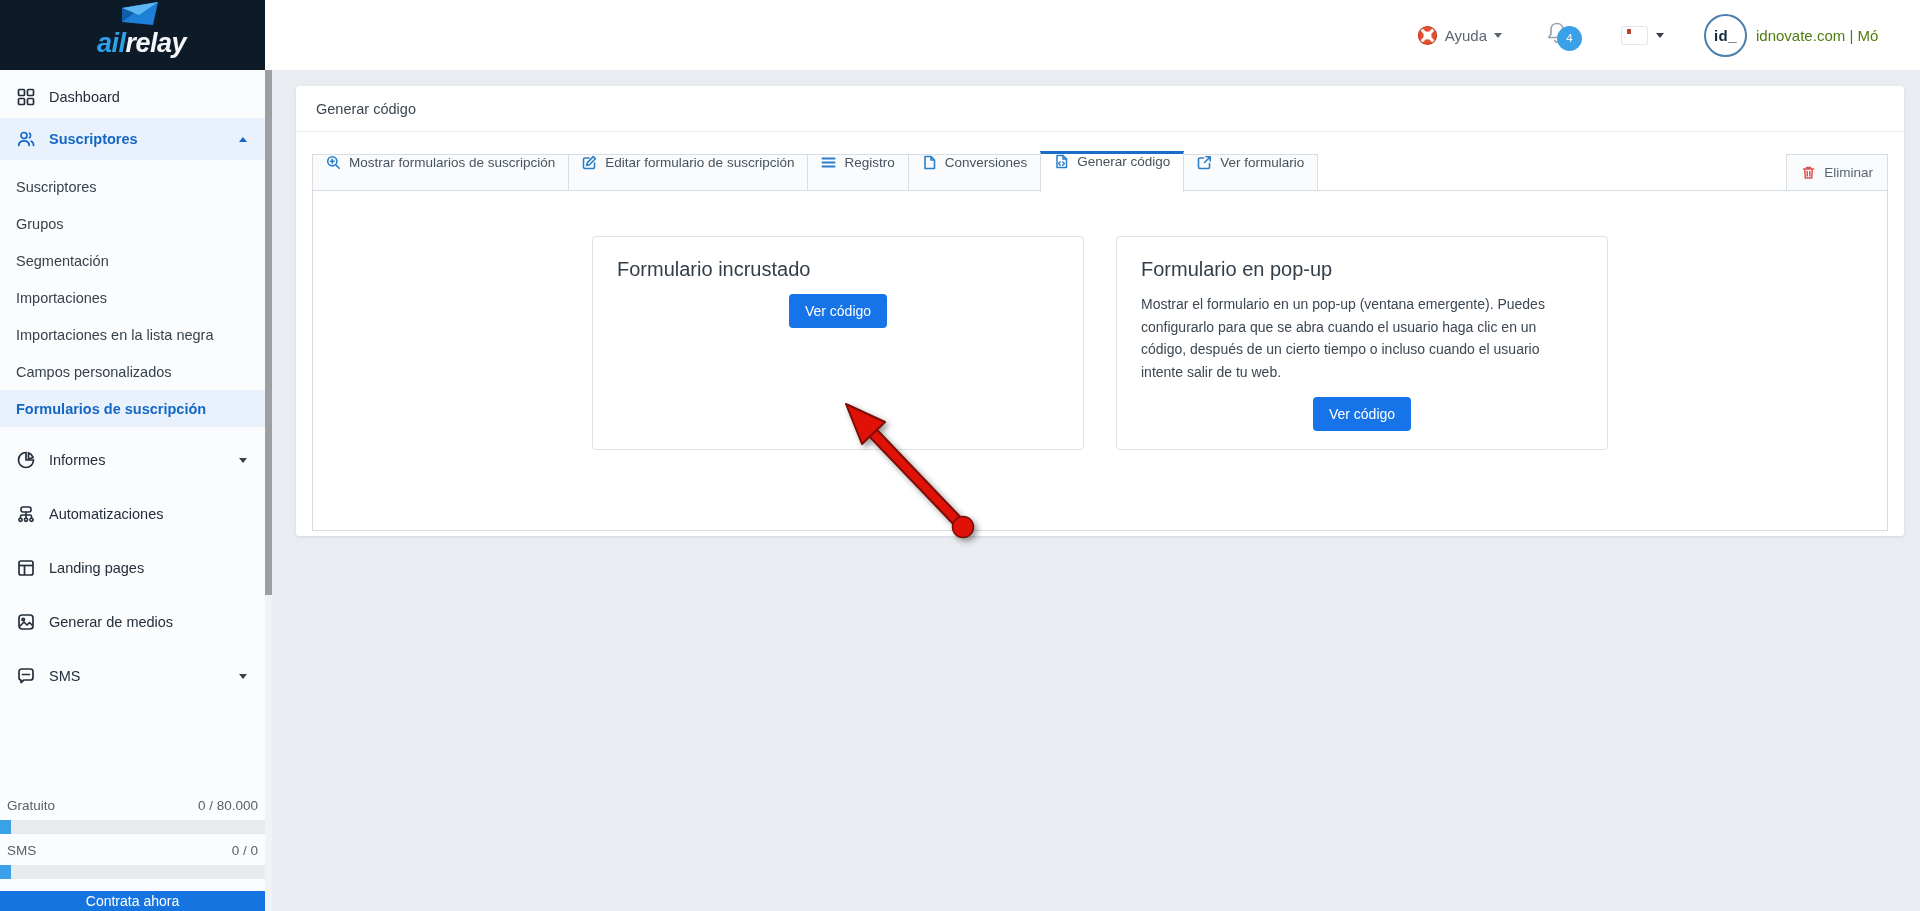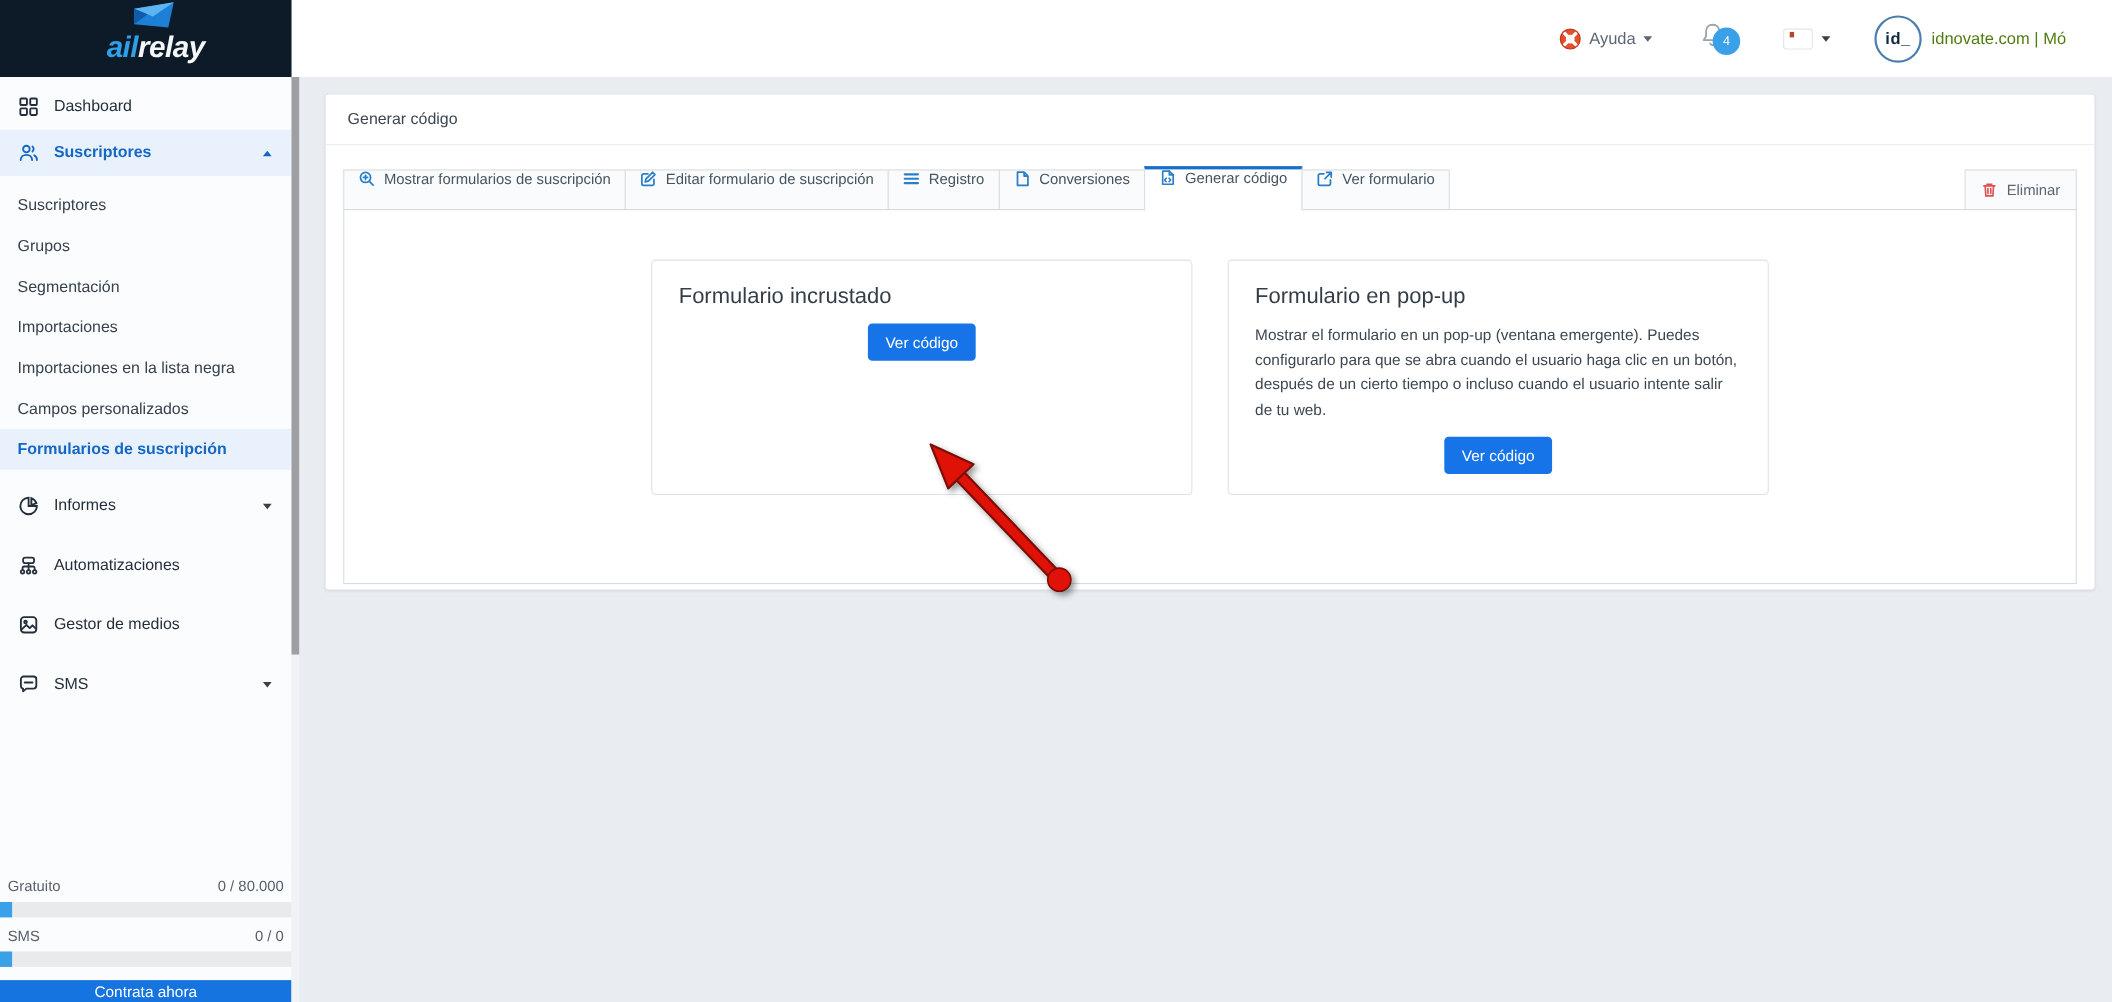--- a/index.html
+++ b/index.html
@@ -164,28 +164,36 @@
       <svg width="20" height="20" viewBox="0 0 20 20" fill="none" stroke-width="1.6" stroke-linecap="round">
         <rect x="5" y="3" width="10" height="5" rx="2"></rect>
           <path d="M10 8 v3 M4.5 14 v-1.5 a1.5 1.5 0 0 1 1.5-1.5 h8 a1.5 1.5 0 0 1 1.5 1.5 V14 M10 11 v3"></path>
         <circle cx="4.5" cy="15.8" r="1.6"></circle>
           <circle cx="10" cy="15.8" r="1.6"></circle>
           <circle cx="15.5" cy="15.8" r="1.6"></circle>
       </svg>
       <span class="lbl">Automatizaciones</span>
     </div>
 
+    <div class="nav-item section-gap">
+      <svg width="20" height="20" viewBox="0 0 20 20" fill="none" stroke-width="1.7">
+        <rect x="3" y="3" width="14" height="14" rx="2"></rect>
+          <line x1="3" y1="7.5" x2="17" y2="7.5"></line>
+          <line x1="8.5" y1="7.5" x2="8.5" y2="17"></line>
+      </svg>
+      <span class="lbl">Landing pages</span>
+    </div>
 
     <div class="nav-item section-gap">
       <svg width="20" height="20" viewBox="0 0 20 20" fill="none" stroke-width="1.7" stroke-linecap="round" stroke-linejoin="round">
         <rect x="3" y="3" width="14" height="14" rx="3"></rect>
           <circle cx="7.2" cy="7.5" r="1.2"></circle>
           <path d="M4 14 l4-4 3 3 2.5-2.5 2.5 2.5"></path>
       </svg>
-      <span class="lbl">Gestor de medios</span>
+      <span class="lbl">Generar de medios</span>
     </div>
 
     <div class="nav-item section-gap">
       <svg width="20" height="20" viewBox="0 0 20 20" fill="none" stroke-width="1.7" stroke-linecap="round" stroke-linejoin="round">
         <path d="M3 5.5 a2.5 2.5 0 0 1 2.5-2.5 h9 a2.5 2.5 0 0 1 2.5 2.5 v6 a2.5 2.5 0 0 1-2.5 2.5 H8 l-3 2.5 v-2.5 h-0.5 A2.5 2.5 0 0 1 3 11.5 z"></path>
         <line x1="6.5" y1="8.5" x2="13.5" y2="8.5"></line>
       </svg>
       <span class="lbl">SMS</span>
       <span class="caret-down dark"></span>
     </div>
@@ -308,21 +316,21 @@
 
     <div class="tab-panel">
 
       <div class="cards-row">
         <div class="mini-card">
           <div class="mini-title">Formulario incrustado</div>
           <button class="ver-btn">Ver código</button>
         </div>
         <div class="mini-card">
           <div class="mini-title">Formulario en pop-up</div>
-          <div class="mini-desc">Mostrar el formulario en un pop-up (ventana emergente). Puedes configurarlo para que se abra cuando el usuario haga clic en un botón, después de un cierto tiempo o incluso cuando el usuario intente salir de tu web.</div>
+          <div class="mini-desc">Mostrar el formulario en un pop-up (ventana emergente). Puedes configurarlo para que se abra cuando el usuario haga clic en un código, después de un cierto tiempo o incluso cuando el usuario intente salir de tu web.</div>
           <button class="ver-btn">Ver código</button>
         </div>
       </div>
     </div>
   </div>
 </section>
 
 <svg class="arrow-overlay" viewBox="0 0 210 175">
   <line x1="163" y1="137" x2="74" y2="44" stroke="#7c0d06" stroke-width="12" stroke-linecap="round"></line>
   <line x1="163" y1="137" x2="74" y2="44" stroke="#e01208" stroke-width="8" stroke-linecap="round"></line>

